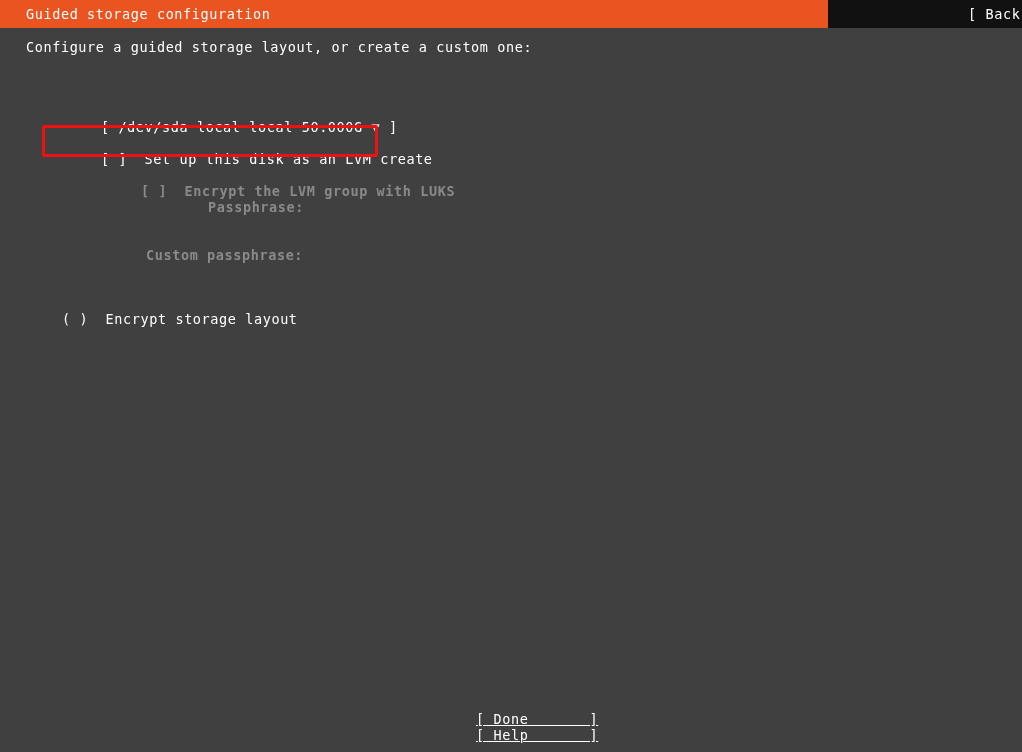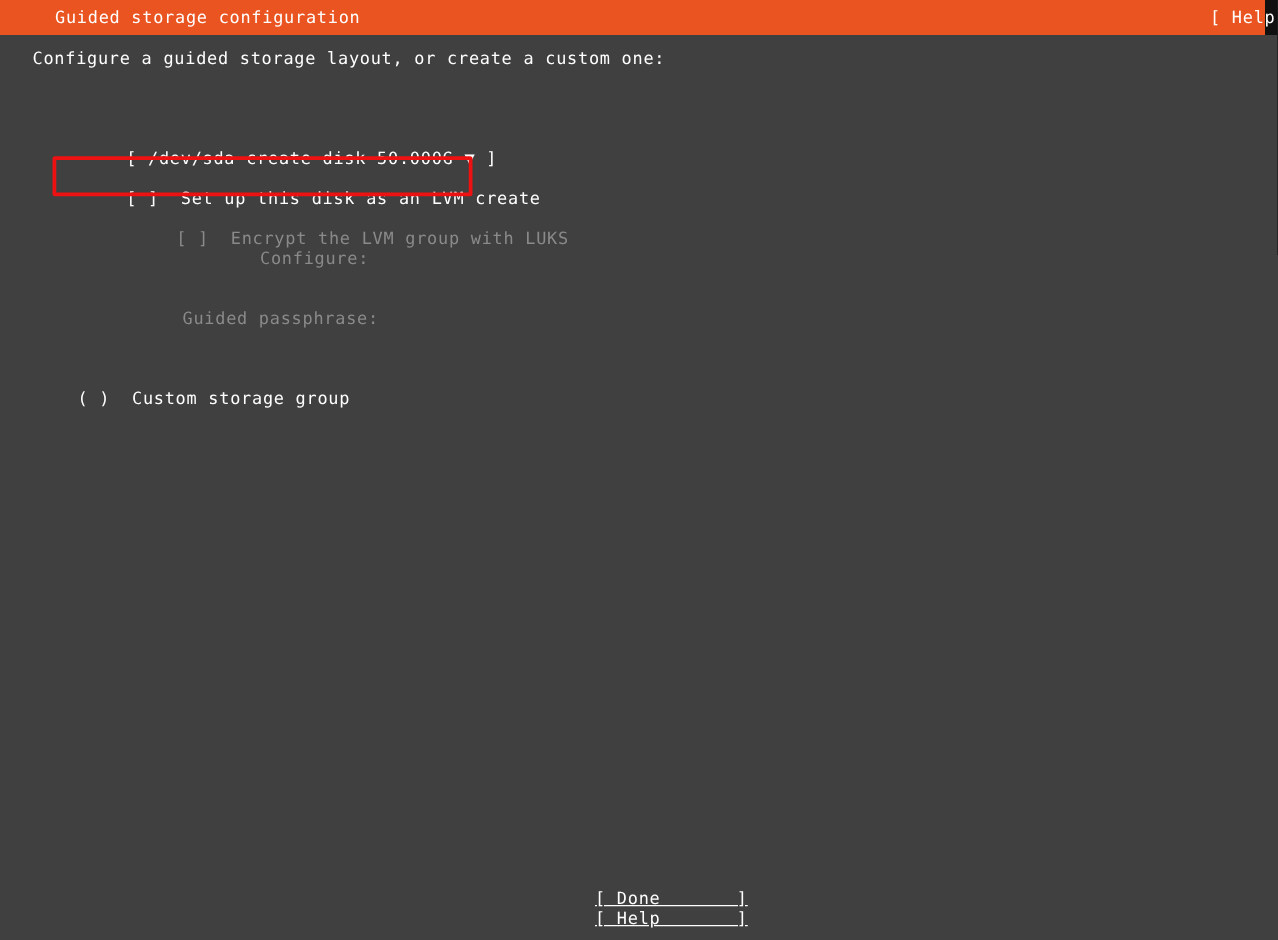--- a/index.html
+++ b/index.html
@@ -16,29 +16,29 @@
     line-height: 16px;
     color: #ffffff;
     position: relative;
     -webkit-font-smoothing: none;
   }
 
   
   .header {
     position: absolute;
     top: 0; left: 0;
-    width: 1012px;
+    width: 828px;
     height: 28px;
     background: #e95420;
     color: #ffffff;
     display: flex;
     align-items: center;
     justify-content: space-between;
     box-sizing: border-box;
-    padding-left: 44px;
+    padding-left: 26px;
     white-space: nowrap;
   }
   .header-title {
     letter-spacing: 0.6px;
   }
   .header-help {
     position: absolute;
     left: 968px;
     top: 6px;
     letter-spacing: 0.6px;
@@ -51,21 +51,21 @@
     width: 1022px;
     height: 746px;
     background: #404040;
   }
 
   .row {
     position: absolute;
     white-space: pre;
     letter-spacing: 0.6px;
   }
-  .dim { color: #8a8a8a; }
+  .dim { color: #8a8a8a; font-weight: bold; }
   .bright { color: #ffffff; }
 
   
   .annotate-box {
     position: absolute;
     left: 42px;
     top: 97px;
     width: 336px;
     height: 32px;
     border: 3px solid #ee1111;
@@ -86,48 +86,48 @@
     color: #ffffff;
     height: 16px;
     text-decoration: underline;
   }
 </style>
 </head>
 <body>
 
 <div class="header">
   <span class="header-title">Guided storage configuration</span>
-  <span class="header-help">[ Help</span>
+  <span class="header-help">[ Back</span>
 </div>
 
 <div class="screen">
 
   <div class="row bright" style="left:26px; top:11px;">Configure a guided storage layout, or create a custom one:</div>
 
 
   <div class="row bright" style="left:66px; top:75px;">
-    <span>[</span><span> </span><span>/dev/sda create disk 50.000G</span><span> </span><span>▼</span><span> </span><span>]</span>
+    <span>[</span><span> </span><span>/dev/sda local local 50.000G</span><span> </span><span>▼</span><span> </span><span>]</span>
   </div>
 
   <div class="row bright" style="left:66px; top:107px;">
     <span>[ ]</span><span>  </span><span>Set up this disk as an LVM create</span>
   </div>
 
   <div class="annotate-box"></div>
 
   <div class="row dim" style="left:106px; top:139px;">
     <span>[ ]</span><span>  </span><span>Encrypt the LVM group with LUKS</span>
   </div>
 
-  <div class="row dim" style="left:208px; top:171px;">Configure:</div>
+  <div class="row dim" style="left:208px; top:171px;">Passphrase:</div>
 
-  <div class="row dim" style="left:146px; top:219px;">Guided passphrase:</div>
+  <div class="row dim" style="left:146px; top:219px;">Custom passphrase:</div>
 
   <div class="row bright" style="left:27px; top:267px;">
-    <span>( )</span><span>  </span><span>Custom storage group</span>
+    <span>( )</span><span>  </span><span>Encrypt storage layout</span>
   </div>
 
   <div class="footer">
     <div class="btn">[ Done       ]</div>
     <div class="btn">[ Help       ]</div>
   </div>
 
 </div>
 
 </body></html>

